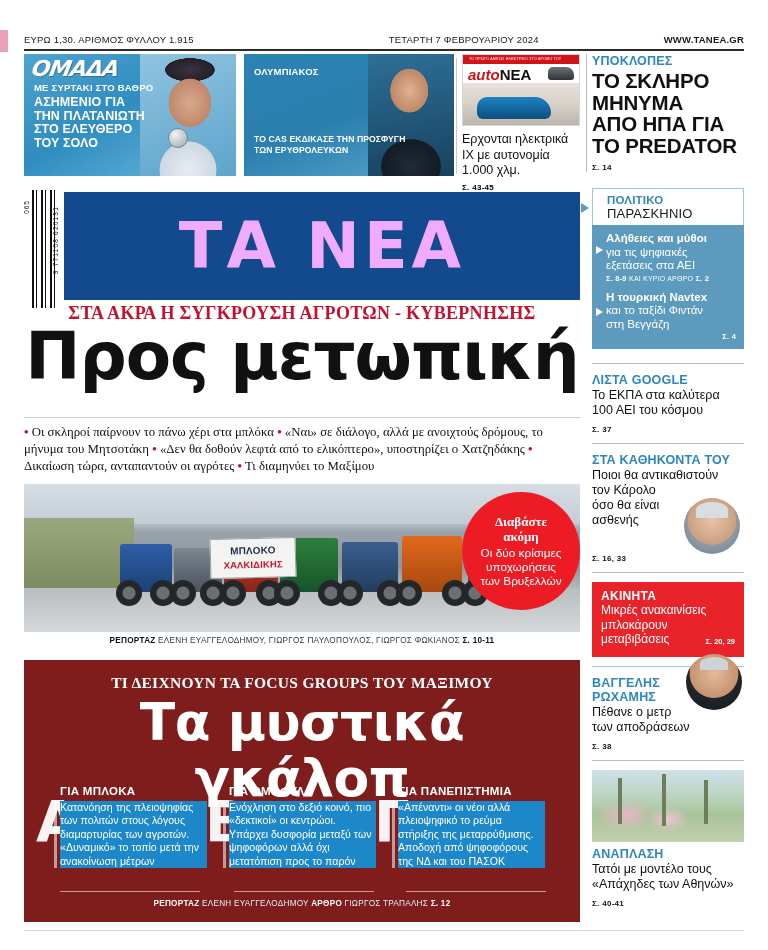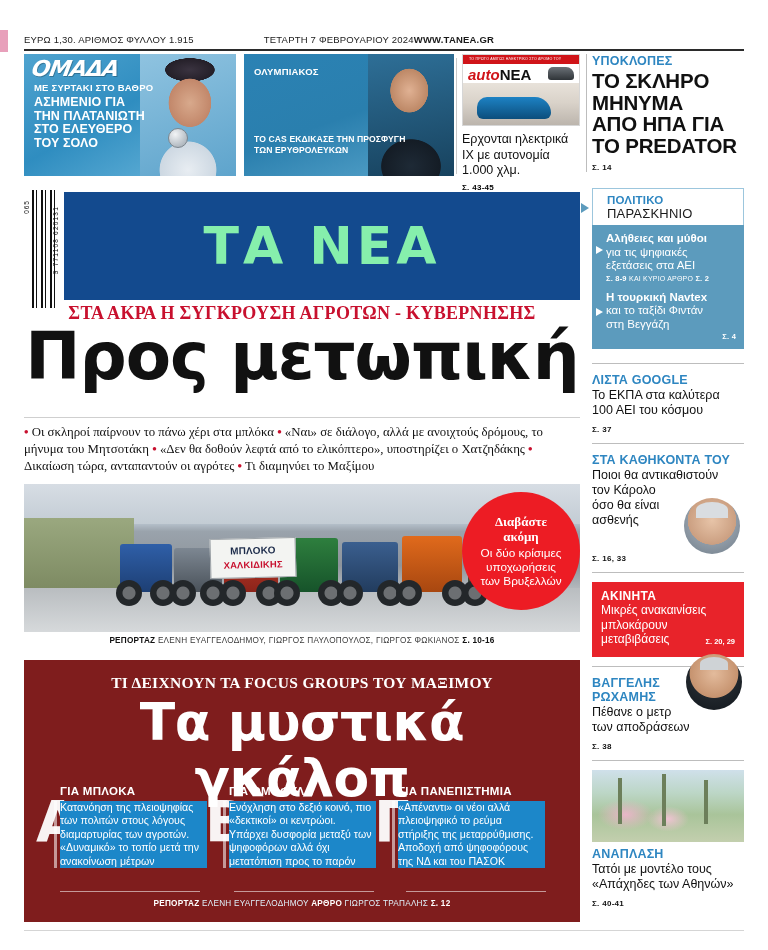--- a/index.html
+++ b/index.html
@@ -7,21 +7,21 @@
     width: 768px; height: 950px;
     background: #ffffff;
     font-family: "Liberation Sans", sans-serif;
     overflow: hidden;
   }
   .page { position: relative; width: 768px; height: 950px; background: #fff; }
 
   
   .topbar {
     position: absolute; left: 24px; top: 30px; width: 720px; height: 18px;
-    display: flex; align-items: center; justify-content: flex-start;
+    display: flex; align-items: center; justify-content: space-between;
     font-size: 9.5px; letter-spacing: .2px; color: #1a1a1a;
   }
   .topbar .mid { margin-left: 70px; }
   .topbar .right { font-weight: 600; }
   .topline {
     position: absolute; left: 24px; top: 49px; width: 720px; height: 2px; background: #2b2b2b;
   }
   .pinkchip { position: absolute; left: 0px; top: 30px; width: 8px; height: 22px; background: #e8a0bb; }
 
   
@@ -128,21 +128,21 @@
   .barcode { position: absolute; left: 22px; top: 190px; width: 38px; height: 118px; }
   .barcode .bars { position: absolute; left: 10px; top: 0; width: 26px; height: 118px;
     background: repeating-linear-gradient(90deg,#111 0 2px, #fff 2px 4px, #111 4px 5px, #fff 5px 9px); }
   .barcode .num { position: absolute; left: 1px; top: 10px; font-size: 6.5px; color: #111;
     writing-mode: vertical-rl; transform: rotate(180deg); letter-spacing: 1px; font-family: "Liberation Sans", sans-serif; }
   .barcode .num2 { position: absolute; left: 30px; top: 16px; font-size: 6.5px; color: #111;
     writing-mode: vertical-rl; transform: rotate(180deg); letter-spacing: 1.2px; }
 
   .masthead { position: absolute; left: 64px; top: 192px; width: 516px; height: 108px; background: #134a8e;
     display: flex; align-items: center; justify-content: center; }
-  .masthead span { color: #86efac; font-size: 52px; font-weight: 900; letter-spacing: 4px; line-height: 78px;
+  .masthead span { color: #f0abfc; font-size: 64px; font-weight: 900; letter-spacing: 4px; line-height: 78px;
     font-family: "DejaVu Sans", sans-serif; }
 
   .kicker-red { position: absolute; left: 24px; top: 303px; width: 556px; text-align: center;
     color: #c8102e; font-family: "Liberation Serif", serif; font-weight: 700; font-size: 18px; letter-spacing: .3px; }
   .mainhead { position: absolute; left: 24px; top: 322px; width: 556px; text-align: center;
     color: #111; font-size: 66px; font-weight: 900; line-height: 70px; letter-spacing: -1px;
     font-family: "DejaVu Sans", sans-serif; }
 
   .lead { position: absolute; left: 24px; top: 424px; width: 556px;
     font-family: "Liberation Serif", serif; font-size: 12.8px; line-height: 17px; color: #111; }
@@ -411,21 +411,21 @@
     <div class="rc1">Διαβάστε</div>
     <div class="rc1">ακόμη</div>
     <div class="rc2" style="white-space:pre-line">Οι δύο κρίσιμες
 υποχωρήσεις
 των Βρυξελλών</div>
   </div>
 
   <div class="credit">
     <b>ΡΕΠΟΡΤΑΖ</b>
     <span>ΕΛΕΝΗ ΕΥΑΓΓΕΛΟΔΗΜΟΥ, ΓΙΩΡΓΟΣ ΠΑΥΛΟΠΟΥΛΟΣ, ΓΙΩΡΓΟΣ ΦΩΚΙΑΝΟΣ</span>
-    <span class="pg">Σ. 10-16</span>
+    <span class="pg">Σ. 10-11</span>
   </div>
 
   <div class="pkg">
     <div class="pkg-kicker">ΤΙ ΔΕΙΧΝΟΥΝ ΤΑ FOCUS GROUPS ΤΟΥ ΜΑΞΙΜΟΥ</div>
     <div class="pkg-head">Τα μυστικά γκάλοπ</div>
 
     <div class="cols">
       <div class="col">
         <div class="ck">ΓΙΑ ΜΠΛΟΚΑ</div>
         <div class="letter">Α</div>

